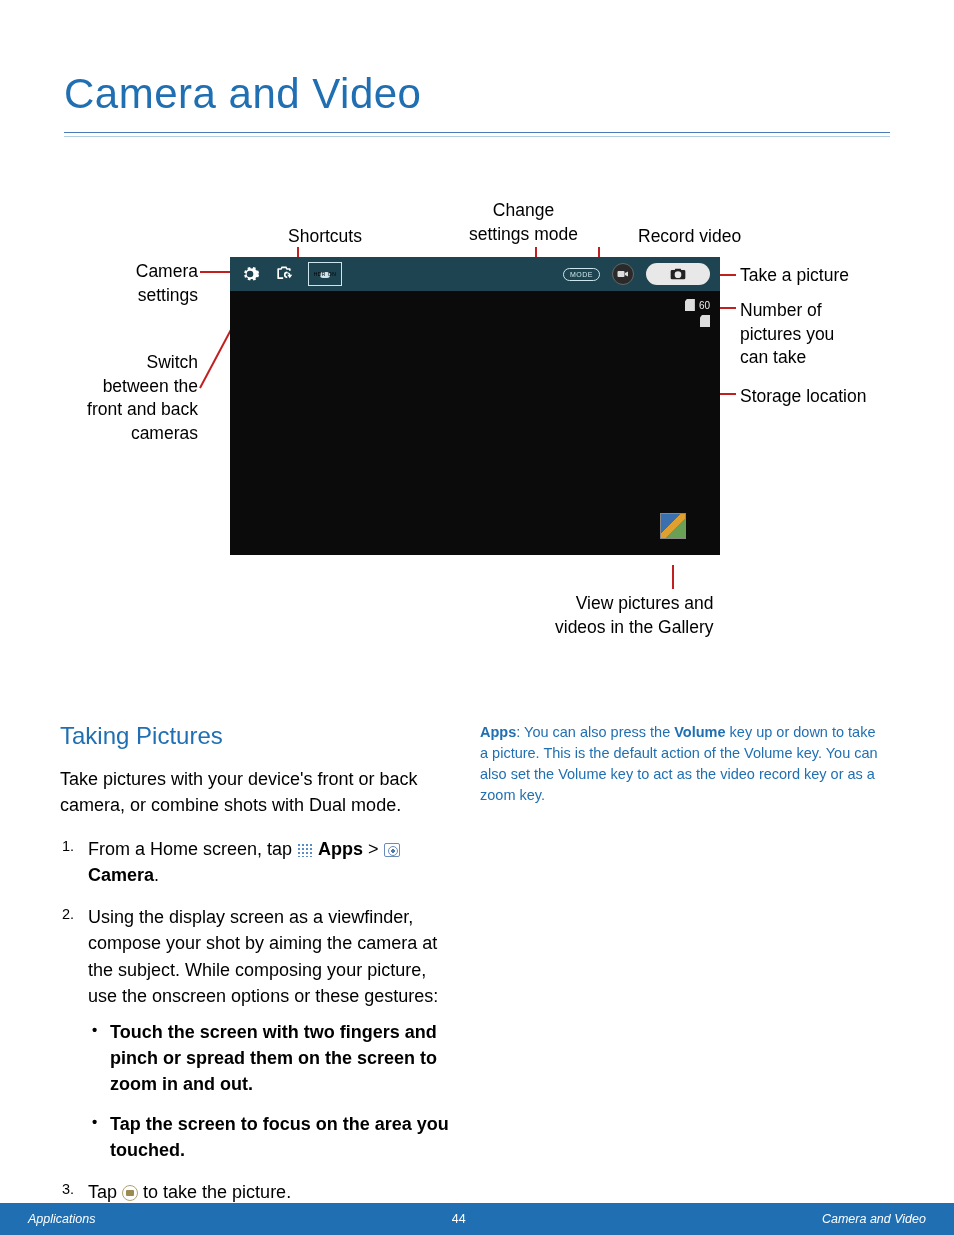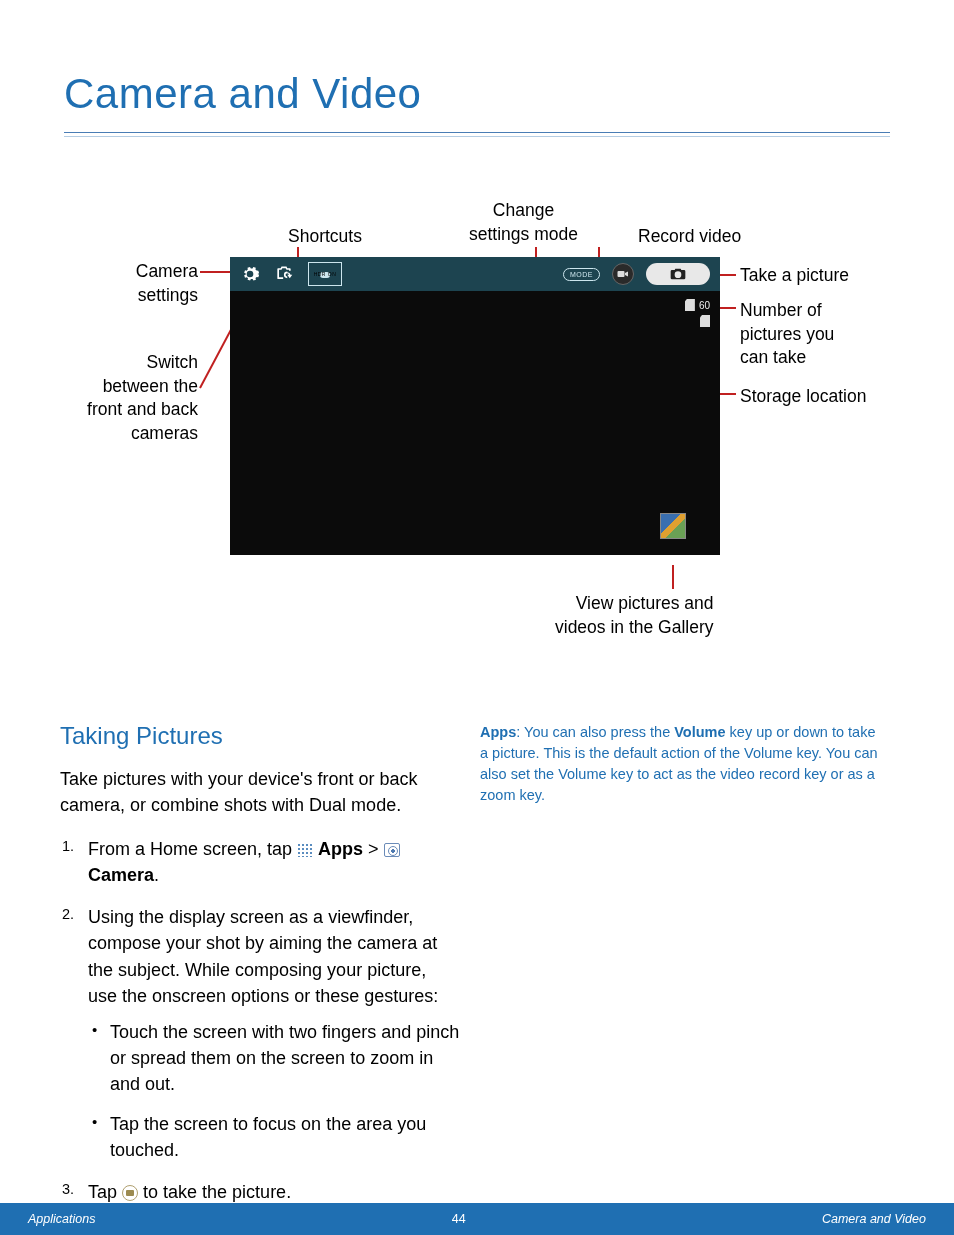--- a/index.html
+++ b/index.html
@@ -156,20 +156,21 @@
     content: counter(step) ".";
     position: absolute;
     left: 2px;
     font-size: 14.5px;
   }
   ul.bullets { list-style: none; margin-top: 10px; }
   ul.bullets > li {
     position: relative;
     padding-left: 22px;
     margin-bottom: 14px;
+    font-weight: bold;
   }
   ul.bullets > li::before {
     content: "•";
     position: absolute;
     left: 4px;
     font-size: 15px;
   }
   .apps-grid {
     display: inline-block;
     width: 16px; height: 14px;

